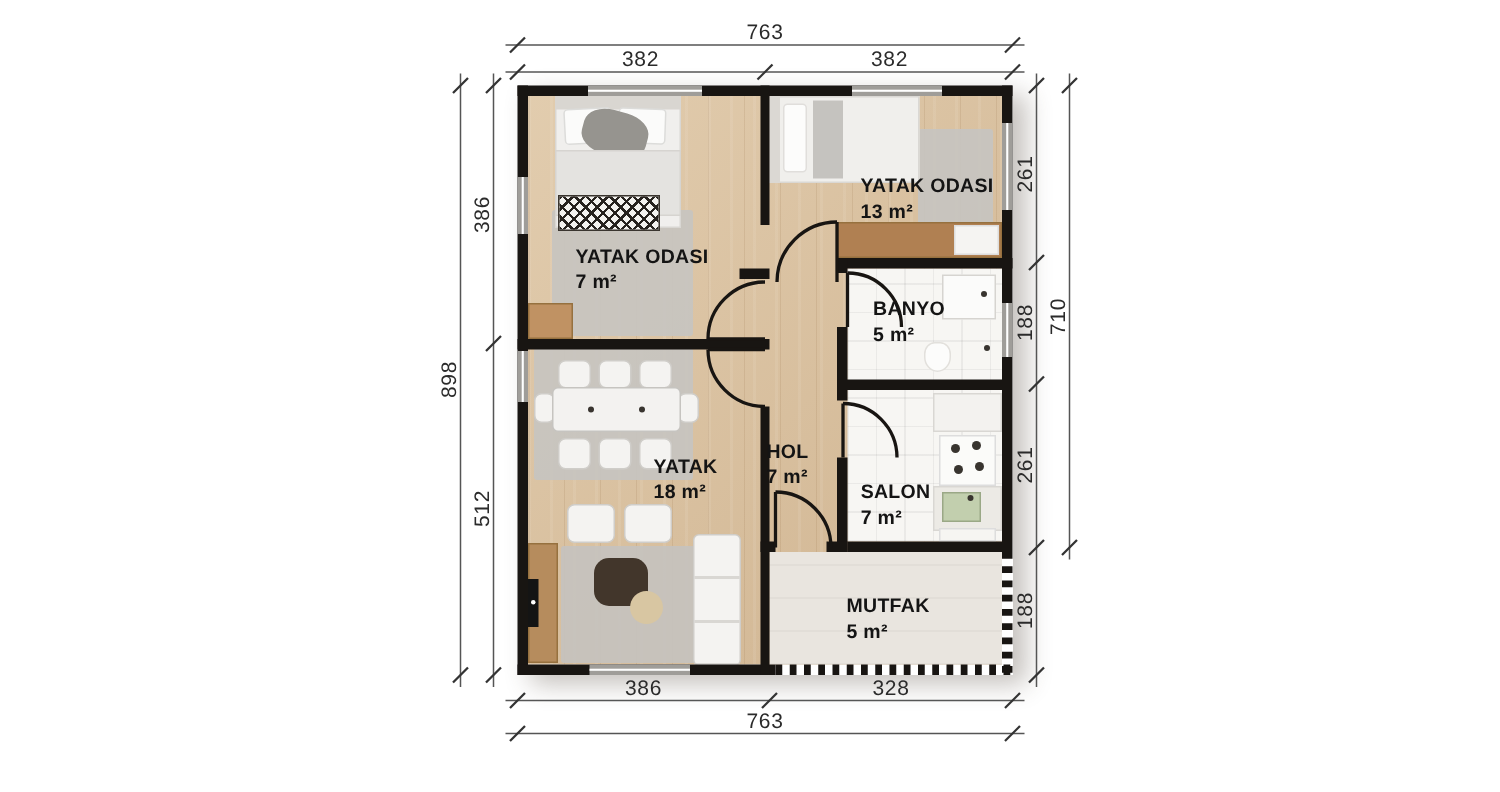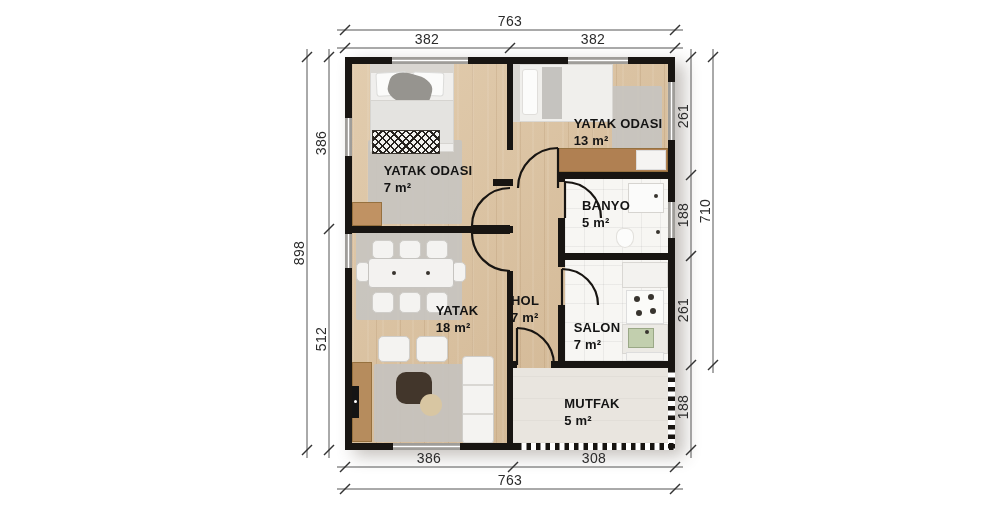--- a/index.html
+++ b/index.html
@@ -234,21 +234,21 @@
   </div>
   <div class="room-label" style="left:592px;top:395px;">
     <span>MUTFAK</span>
     <span>5 m²</span>
   </div>
 
   <div class="dim" style="left:488px;top:13px;">763</div>
   <div class="dim" style="left:405px;top:31px;">382</div>
   <div class="dim" style="left:571px;top:31px;">382</div>
   <div class="dim" style="left:407px;top:450px;">386</div>
-  <div class="dim" style="left:572px;top:450px;">308</div>
+  <div class="dim" style="left:572px;top:450px;">328</div>
   <div class="dim" style="left:488px;top:472px;">763</div>
   <div class="dim vert" style="left:277px;top:245px;">898</div>
   <div class="dim vert" style="left:299px;top:135px;">386</div>
   <div class="dim vert" style="left:299px;top:331px;">512</div>
   <div class="dim vert" style="left:661px;top:108px;">261</div>
   <div class="dim vert" style="left:661px;top:207px;">188</div>
   <div class="dim vert" style="left:661px;top:302px;">261</div>
   <div class="dim vert" style="left:661px;top:399px;">188</div>
   <div class="dim vert" style="left:683px;top:203px;">710</div>
 

